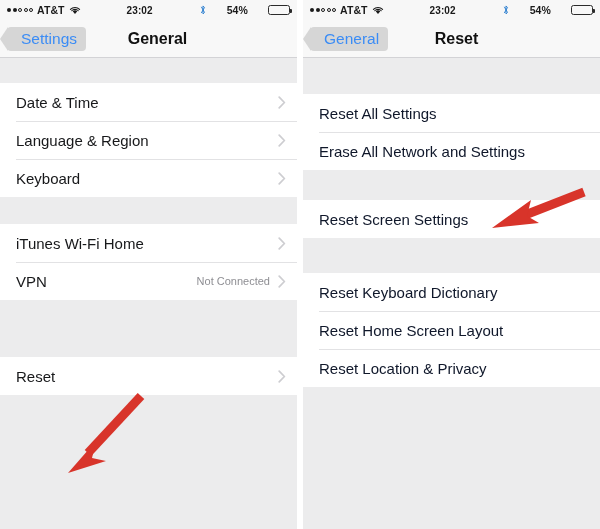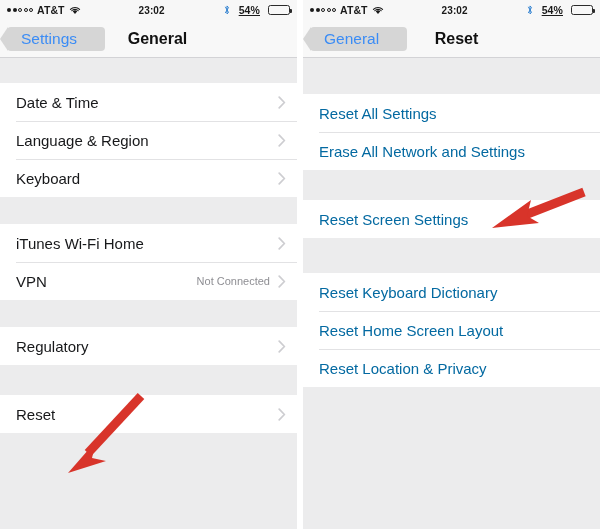--- a/index.html
+++ b/index.html
@@ -34,21 +34,21 @@
     display: flex;
     align-items: center;
     padding: 0 7px;
     font-size: 11px;
     font-weight: bold;
     color: #1a1a1a;
     letter-spacing: .1px;
   }
   .sb-left { display: flex; align-items: center; gap: 4px; flex: 0 0 auto; }
   .sb-mid  { flex: 1 1 auto; text-align: center; font-size: 10px; font-weight: bold; }
-  .sb-right{ display: flex; align-items: center; gap: 8px; flex: 0 0 auto; text-decoration: underline; }
+  .sb-right{ display: flex; align-items: center; gap: 20px; flex: 0 0 auto; }
 
   .dots { display: flex; align-items: center; gap: 1.5px; }
   .dot {
     width: 4px; height: 4px; border-radius: 50%;
     background: #1a1a1a;
   }
   .dot.hollow { background: transparent; border: 1px solid #1a1a1a; width: 4px; height: 4px; }
   .carrier { font-size: 10.5px; font-weight: bold; }
 
   .wifi { width: 12px; height: 10px; }
@@ -79,21 +79,21 @@
     border-bottom: 1px solid #d3d3d6;
     display: flex;
     align-items: center;
   }
   .backbtn {
     position: relative;
     margin-left: 7px;
     height: 24px;
     display: flex;
     align-items: center;
-    padding: 0 28px 0 14px;
+    padding: 0 9px 0 14px;
     background: #d6d6d6;
     border-radius: 4px;
     cursor: pointer;
   }
   .backbtn::before {
     content: "";
     position: absolute;
     left: -7px; top: 0;
     width: 0; height: 0;
     border-top: 12px solid transparent;
@@ -136,21 +136,21 @@
     left: 16px; right: 0; top: 0;
     height: 1px;
     background: #e2e2e4;
   }
   .row .label {
     font-size: 15px;
     color: #17181a;
     flex: 1 1 auto;
     white-space: nowrap;
   }
-  .row.link .label { color: #0369a1; }
+  .row.link .label { color: #0f172a; }
   .row .value {
     font-size: 11px;
     color: #8e8e93;
     margin-right: 8px;
     white-space: nowrap;
   }
   .chev {
     width: 8px; height: 13px;
     flex: 0 0 auto;
     opacity: .85;
@@ -242,28 +242,20 @@
           <span class="label">VPN</span>
           <span class="value">Not Connected</span>
           <svg class="chev" viewBox="0 0 8 13">
               <path d="M1.2 1.2 L6.4 6.5 L1.2 11.8" stroke="#c5c5c9" stroke-width="1.7" fill="none" stroke-linecap="round" stroke-linejoin="round"></path>
             </svg>
         </div>
       </div>
 
       <div class="gap" style="height:27px"></div>
 
-      <div class="group">
-        <div class="row">
-          <span class="label">Regulatory</span>
-          <svg class="chev" viewBox="0 0 8 13">
-              <path d="M1.2 1.2 L6.4 6.5 L1.2 11.8" stroke="#c5c5c9" stroke-width="1.7" fill="none" stroke-linecap="round" stroke-linejoin="round"></path>
-            </svg>
-        </div>
-      </div>
 
       <div class="gap" style="height:30px"></div>
 
       <div class="group">
         <div class="row">
           <span class="label">Reset</span>
           <svg class="chev" viewBox="0 0 8 13">
               <path d="M1.2 1.2 L6.4 6.5 L1.2 11.8" stroke="#c5c5c9" stroke-width="1.7" fill="none" stroke-linecap="round" stroke-linejoin="round"></path>
             </svg>
         </div>

